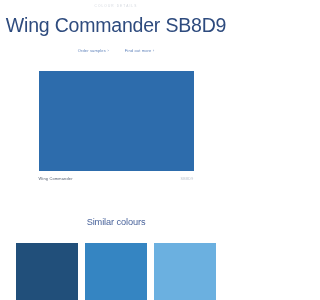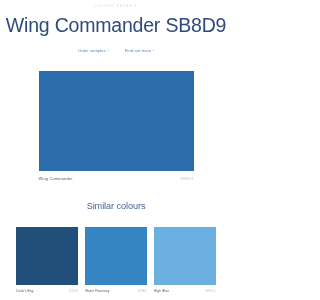--- a/index.html
+++ b/index.html
@@ -95,21 +95,21 @@
     letter-spacing: 0.3px;
     line-height: 1;
   }
 
   
   .similar-heading {
     text-align: center;
     font-size: 9.2px;
     color: #49639b;
     font-weight: 400;
-    margin-top: 20px;
+    margin-top: 36px;
     letter-spacing: -0.1px;
     line-height: 1;
   }
 
   
   .similar-row {
     display: flex;
     justify-content: space-between;
     margin: 16px 16px 0 16px;
   }

